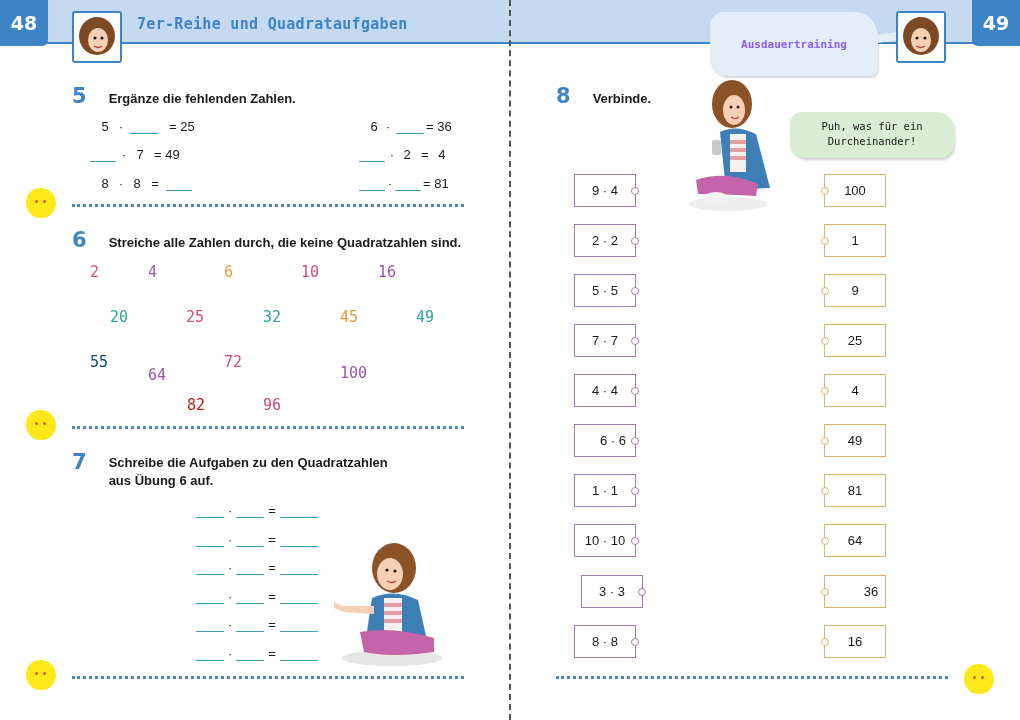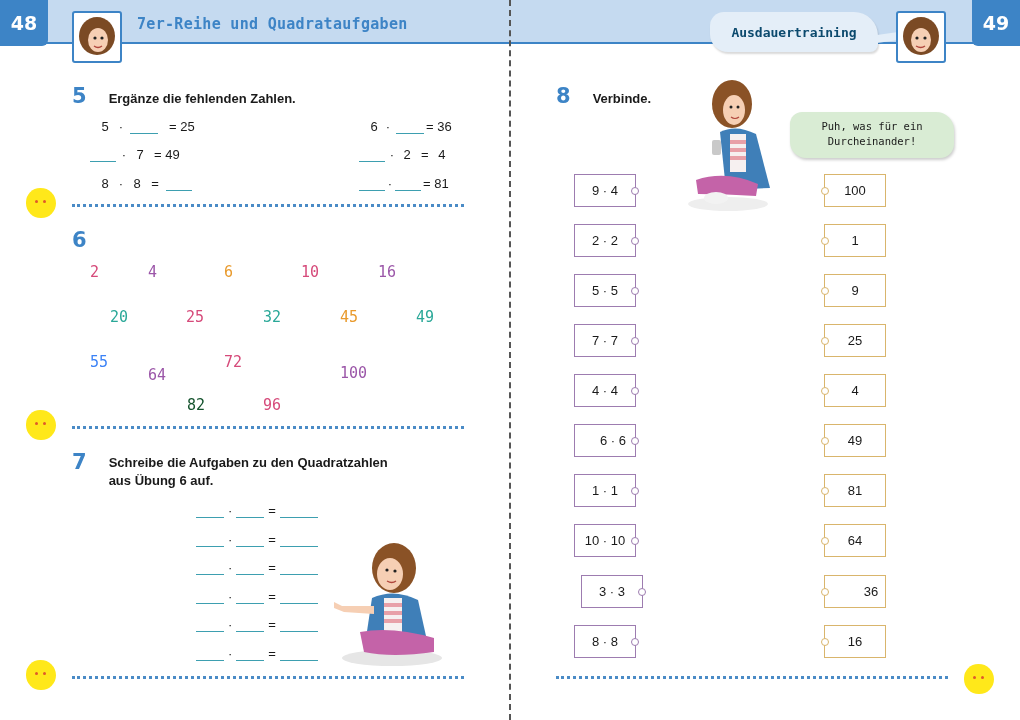--- a/index.html
+++ b/index.html
@@ -19,23 +19,23 @@
     font-family: "DejaVu Sans", sans-serif; font-weight: bold; font-size: 19px; display: flex; align-items: center; justify-content: center; }
   .page-left .page-num { left: 0; border-bottom-right-radius: 6px; }
   .page-right .page-num { right: 0; border-bottom-left-radius: 6px; }
 
   .avatar { position: absolute; top: 11px; width: 50px; height: 52px; background: #fff; border: 2px solid #3d84c6; border-radius: 3px; display:flex; align-items:center; justify-content:center; }
   .page-left .avatar { left: 72px; }
   .page-right .avatar { left: 386px; }
 
   .chapter-title { position: absolute; left: 137px; top: 15px; color: #3d84c6; font-family: "DejaVu Sans Mono", monospace; font-size: 15px; font-weight: bold; letter-spacing: 0.3px; }
 
-  .topic-bubble { position: absolute; left: 200px; top: 12px; width: 168px; height: 40px; background: #e4eef8;
+  .topic-bubble { position: absolute; left: 200px; top: 12px; width: 168px; height: 64px; background: #e4eef8;
     border-radius: 14px 24px 8px 18px; box-shadow: 1px 2px 2px rgba(0,0,0,0.15); display:flex; align-items:center; justify-content:center;
-    color: #0c4a6e; font-family: "DejaVu Sans Mono", monospace; font-weight: bold; font-size: 13px; }
+    color: #8b5cf6; font-family: "DejaVu Sans Mono", monospace; font-weight: bold; font-size: 11px; }
   .topic-bubble-tail { position: absolute; left: 360px; top: 34px; width: 28px; height: 8px; background: #e4eef8; transform: skewY(-8deg); }
 
   .exercise-head { position: absolute; display: flex; align-items: baseline; gap: 8px; }
   .ex-num { color: #3d84c6; font-family: "DejaVu Sans", sans-serif; font-weight: bold; font-size: 21px; }
   .ex-text { font-weight: bold; font-size: 13px; line-height: 18px; padding-left: 14px; }
 
   .eq { position: absolute; font-size: 13px; display: flex; align-items: flex-end; height: 16px; }
   .eq span { display: inline-block; text-align: center; }
   .blank { border-bottom: 1px solid #3d9fb0; height: 14px; }
 
@@ -122,40 +122,41 @@
     <span style="width:10px">·</span>
     <span class="blank" style="width:26px"></span>
     <span style="margin-left:2px">= 81</span>
   </div>
 
   <div class="smiley" style="left:26px; top:188px;"></div>
   <div class="dots" style="left:72px; top:204px; width:392px;"></div>
 
   <div class="exercise-head" style="left:72px; top:228px;">
     <span class="ex-num">6</span>
+    <span class="ex-text">Streiche alle Zahlen durch, die keine Quadratzahlen sind.</span>
   </div>
 
   <span class="num6" style="left:90px; top:263px; color:#d64a7a">2</span>
   <span class="num6" style="left:148px; top:263px; color:#9b56a8">4</span>
   <span class="num6" style="left:224px; top:263px; color:#e99a2c">6</span>
   <span class="num6" style="left:301px; top:263px; color:#d64a7a">10</span>
   <span class="num6" style="left:378px; top:263px; color:#9b56a8">16</span>
 
   <span class="num6" style="left:110px; top:308px; color:#2aa898">20</span>
   <span class="num6" style="left:186px; top:308px; color:#d64a7a">25</span>
   <span class="num6" style="left:263px; top:308px; color:#2aa898">32</span>
   <span class="num6" style="left:340px; top:308px; color:#e99a2c">45</span>
   <span class="num6" style="left:416px; top:308px; color:#2aa898">49</span>
 
-  <span class="num6" style="left:90px; top:353px; color:#3b82f6">55</span>
+  <span class="num6" style="left:90px; top:353px; color:#0c4a6e">55</span>
   <span class="num6" style="left:148px; top:366px; color:#9b56a8">64</span>
   <span class="num6" style="left:224px; top:353px; color:#d64a7a">72</span>
   <span class="num6" style="left:340px; top:364px; color:#9b56a8">100</span>
 
-  <span class="num6" style="left:187px; top:396px; color:#14532d">82</span>
+  <span class="num6" style="left:187px; top:396px; color:#b91c1c">82</span>
   <span class="num6" style="left:263px; top:396px; color:#d64a7a">96</span>
 
   <div class="smiley" style="left:26px; top:410px;"></div>
   <div class="dots" style="left:72px; top:426px; width:392px;"></div>
 
   <div class="exercise-head" style="left:72px; top:450px; align-items:flex-start;">
     <span class="ex-num">7</span>
     <div style="padding-top:4px">
       <div class="ex-text">Schreibe die Aufgaben zu den Quadratzahlen</div>
       <div class="ex-text">aus Übung 6 auf.</div>

